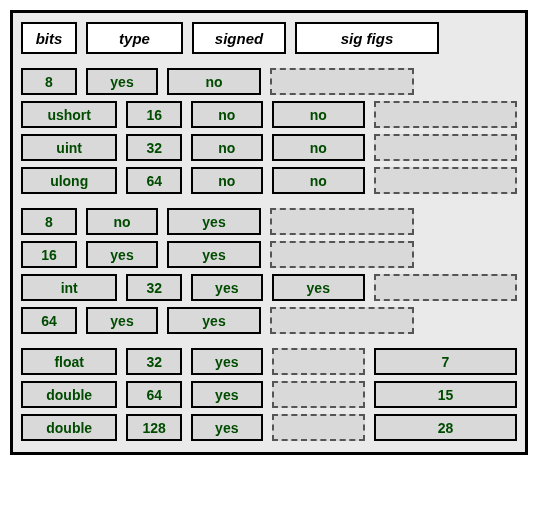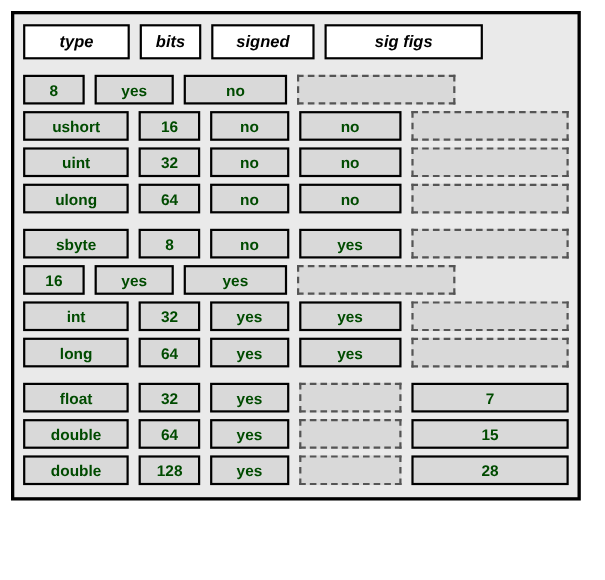--- a/index.html
+++ b/index.html
@@ -54,22 +54,22 @@
     background:#d9d9d9;
     border:2px dashed #555;
   }
 </style>
 </head>
 <body>
 
 <div class="frame">
 
   <div class="row group-end">
+    <div class="cell hdr c-bits">bits</div>
     <div class="cell hdr c-type">type</div>
-    <div class="cell hdr c-bits">bits</div>
     <div class="cell hdr c-sgn">signed</div>
     <div class="cell hdr c-sig">sig figs</div>
   </div>
 
   <div class="row">
       <div class="cell c-bits val">8</div>
       <div class="cell c-cls val">yes</div>
       <div class="cell c-sgn val">no</div>
       <div class="cell c-sig empty"></div>
     </div>
@@ -88,41 +88,39 @@
       <div class="cell c-sig empty"></div>
     </div>
     <div class="row group-end">
       <div class="cell c-type val">ulong</div>
       <div class="cell c-bits val">64</div>
       <div class="cell c-cls val">no</div>
       <div class="cell c-sgn val">no</div>
       <div class="cell c-sig empty"></div>
     </div>
     <div class="row">
-      <div class="cell c-type val">sbyte</div>
       <div class="cell c-bits val">8</div>
       <div class="cell c-cls val">no</div>
       <div class="cell c-sgn val">yes</div>
       <div class="cell c-sig empty"></div>
     </div>
     <div class="row">
       <div class="cell c-bits val">16</div>
       <div class="cell c-cls val">yes</div>
       <div class="cell c-sgn val">yes</div>
       <div class="cell c-sig empty"></div>
     </div>
     <div class="row">
       <div class="cell c-type val">int</div>
       <div class="cell c-bits val">32</div>
       <div class="cell c-cls val">yes</div>
       <div class="cell c-sgn val">yes</div>
       <div class="cell c-sig empty"></div>
     </div>
     <div class="row group-end">
-      <div class="cell c-type val">long</div>
       <div class="cell c-bits val">64</div>
       <div class="cell c-cls val">yes</div>
       <div class="cell c-sgn val">yes</div>
       <div class="cell c-sig empty"></div>
     </div>
     <div class="row">
       <div class="cell c-type val">float</div>
       <div class="cell c-bits val">32</div>
       <div class="cell c-cls val">yes</div>
       <div class="cell c-sgn empty"></div>

